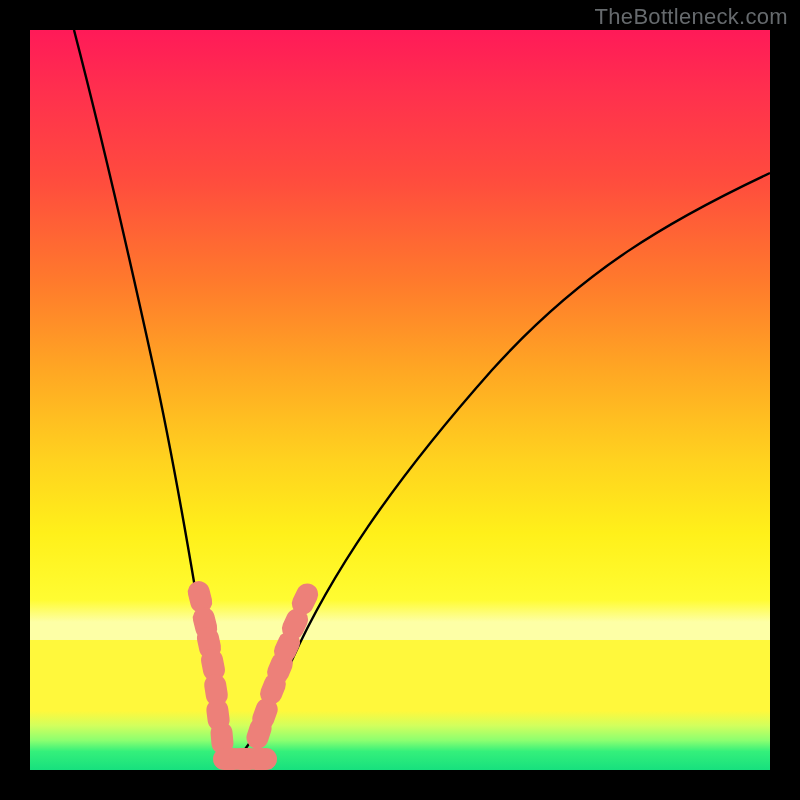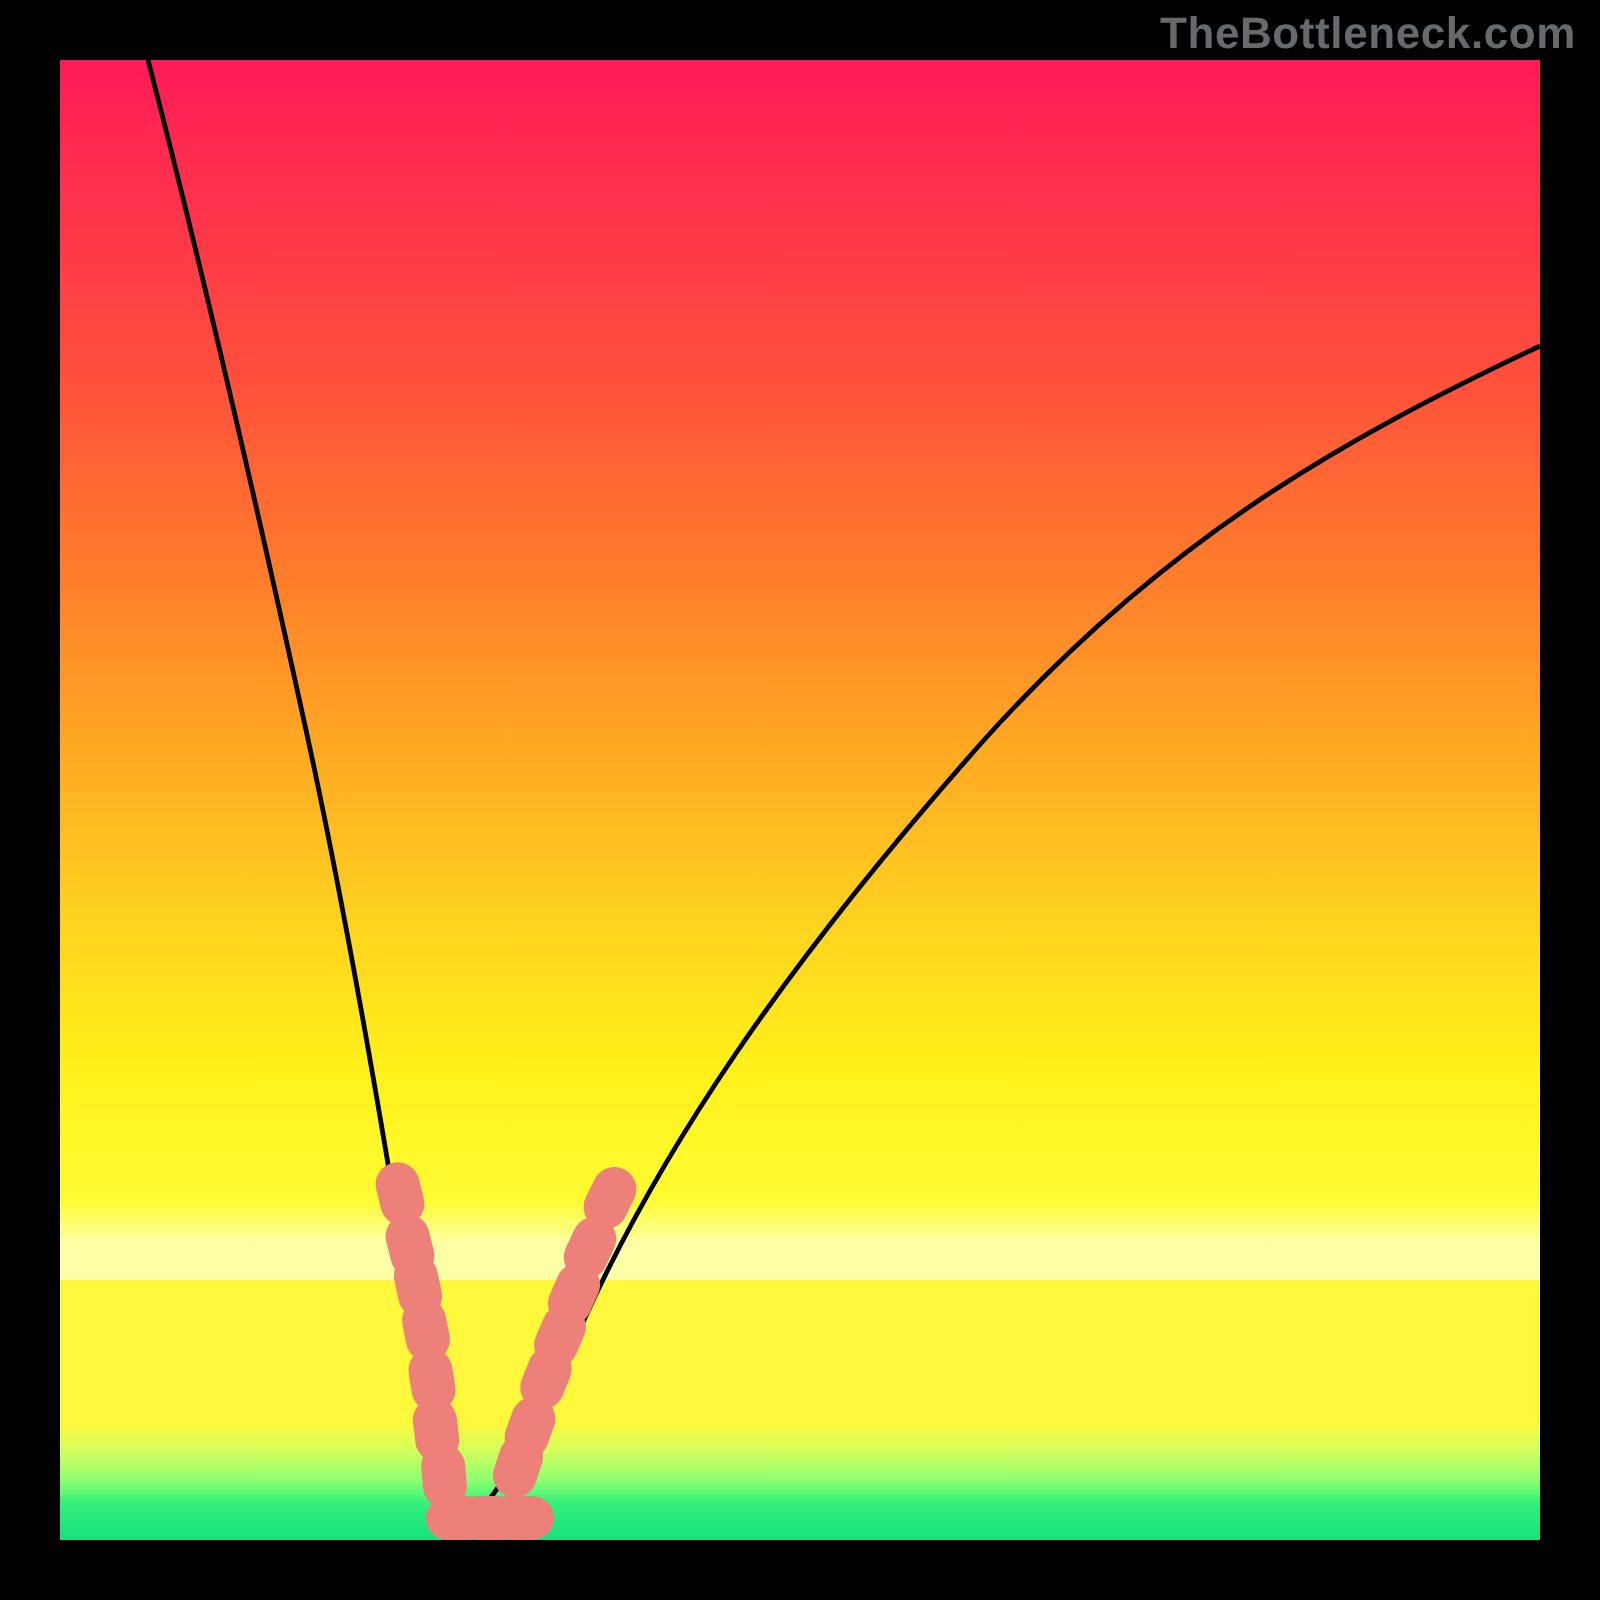--- a/index.html
+++ b/index.html
@@ -16,21 +16,21 @@
     width: 800px;
     height: 800px;
     background: #000;
   }
   .watermark {
     position: absolute;
     top: 4px;
     right: 12px;
     color: #666a6d;
     font-size: 22px;
-    font-weight: 700;
+    font-weight: 400;
     letter-spacing: 0.3px;
     user-select: none;
     z-index: 10;
     text-align: center;
   }
   .plot {
     position: absolute;
     left: 30px;
     top: 30px;
     width: 740px;

